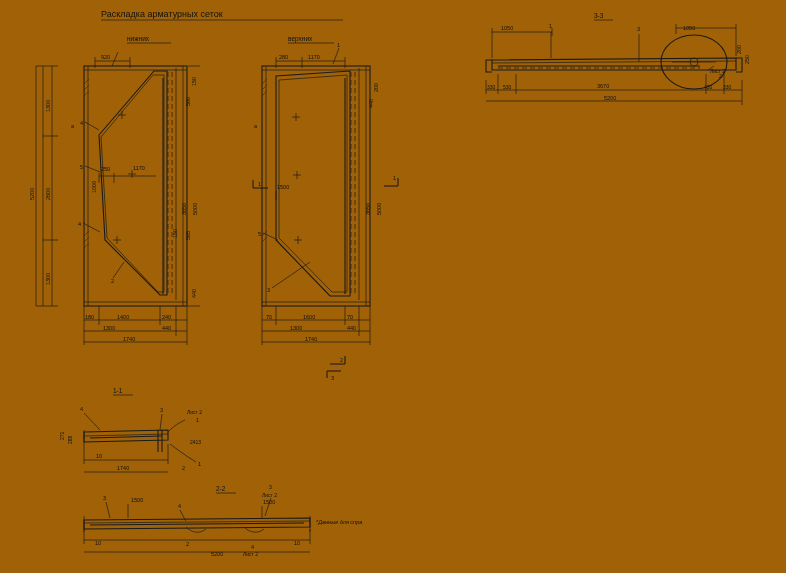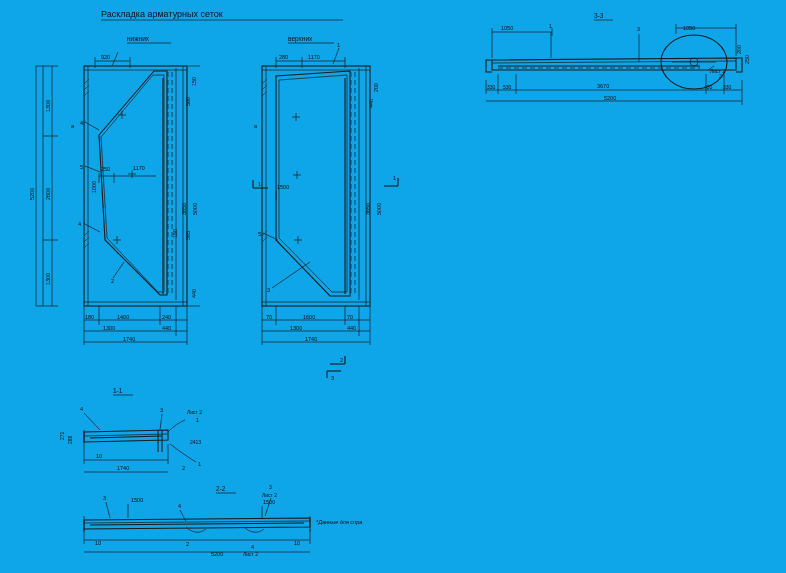--- a/index.html
+++ b/index.html
@@ -6,21 +6,21 @@
   body{
     width:786px;height:573px;
     background:#f1f0ee;
     font-family:"Liberation Sans", sans-serif;
     color:#111;
     overflow:hidden;
     position:relative;
   }
   #sheet{
     position:absolute;left:0;top:0;width:786px;height:573px;
-    background:#0ea5e9;
+    background:#a16207;
   }
   svg{position:absolute;left:0;top:0;width:786px;height:573px;}
   .ttl{font-size:9px;}
   .lbl{font-size:6.5px;}
   .sm{font-size:5.5px;}
   .xs{font-size:5px;}
   text{font-family:"Liberation Sans", sans-serif;fill:#111;}
   .hand{font-style:italic;}
 </style>
 </head>

